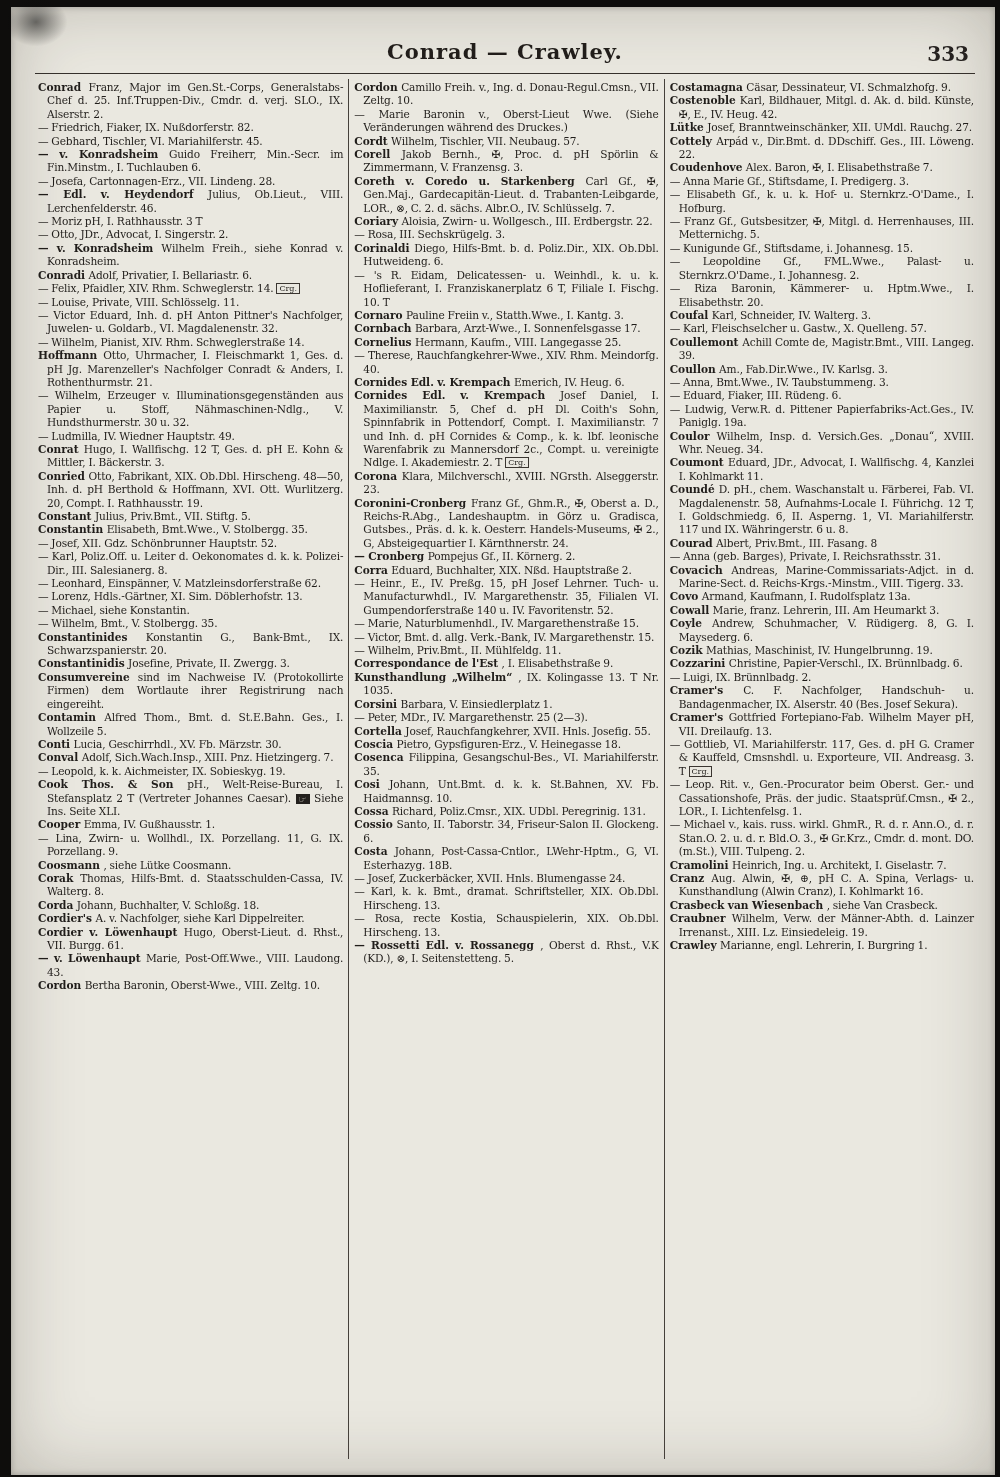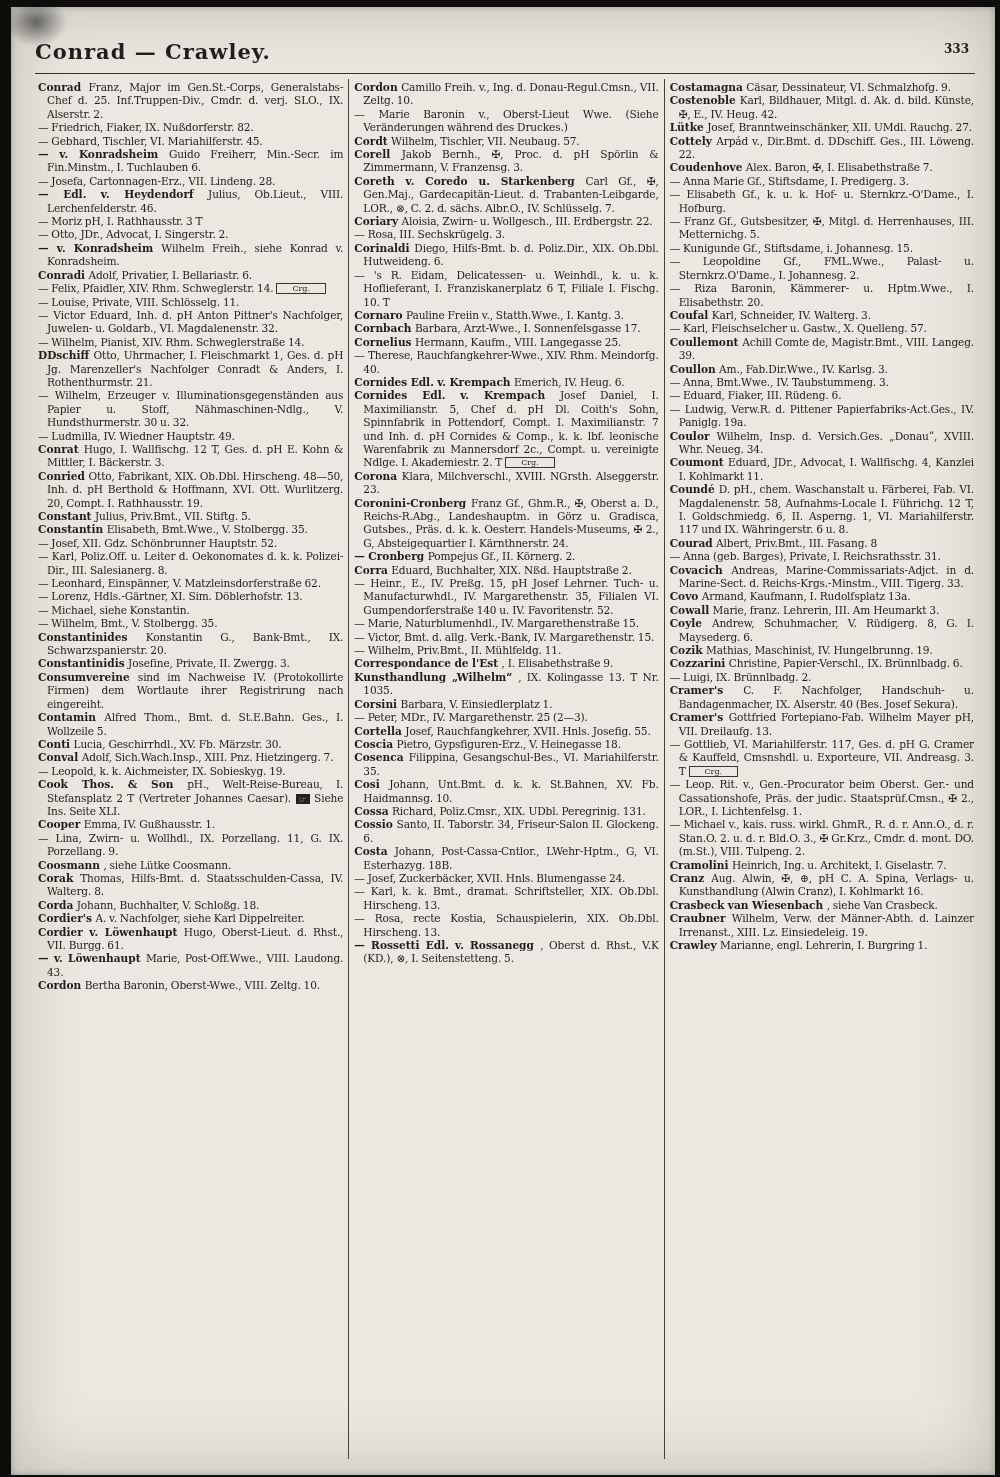--- a/index.html
+++ b/index.html
@@ -17,41 +17,41 @@
   .page::before { 
     content:""; position:absolute; left:-20px; top:-20px; width:90px; height:70px;
     background: radial-gradient(closest-side, rgba(10,10,10,0.55), rgba(10,10,10,0) 70%);
     pointer-events:none;
   }
   .header {
     position:absolute; top:32px; left:24px; right:20px; height:34px;
     border-bottom:1px solid #35302b;
   }
   .title {
-    display:block; font-weight:bold; font-size:21px;
+    display:block; text-align:center; font-weight:bold; font-size:21px;
     letter-spacing:1px; color:#211d1a;
   }
   .pageno {
-    position:absolute; right:6px; top:3px; font-size:12px; font-weight:bold; color:#262220;
+    position:absolute; right:6px; top:3px; font-size:20px; font-weight:bold; color:#262220;
   }
   .cols {
     position:absolute; top:72px; left:22px; right:16px; bottom:16px;
     display:grid; grid-template-columns:1fr 1fr 1fr; overflow:hidden;
   }
   .col { padding:2px 5px 0 5px; overflow:hidden; }
   .col + .col { border-left:1px solid #45403a; }
   .entry {
     margin:0; font-size:10.6px; line-height:13.4px; text-align:justify;
     padding-left:9px; text-indent:-9px; letter-spacing:-0.15px;
     word-spacing:-0.3px; color:#201d1a;
   }
   .entry b { letter-spacing:0; }
   .crg {
     display:inline-block; border:1px solid #3a3530; font-size:8px; line-height:9px;
-    padding:0 15px; vertical-align:1px; letter-spacing:0; text-indent:0;
+    padding:0 2px; vertical-align:1px; letter-spacing:0; text-indent:0;
   }
   .hand {
     display:inline-block; background:#23201d; color:#eae8e0; font-size:9px;
     line-height:10px; padding:0 3px; letter-spacing:0; text-indent:0;
     font-family:"DejaVu Sans",sans-serif;
   }
 </style>
 </head>
 <body>
 
@@ -70,21 +70,21 @@
           <p class="entry">— Josefa, Cartonnagen-Erz., VII. Lindeng. 28.</p>
           <p class="entry"><b>— Edl. v. Heydendorf </b>Julius, Ob.Lieut., VIII. Lerchenfelderstr. 46.</p>
           <p class="entry">— Moriz pH, I. Rathhausstr. 3 T</p>
           <p class="entry">— Otto, JDr., Advocat, I. Singerstr. 2.</p>
           <p class="entry"><b>— v. Konradsheim </b>Wilhelm Freih., siehe Konrad v. Konradsheim.</p>
           <p class="entry"><b>Conradi </b>Adolf, Privatier, I. Bellariastr. 6.</p>
           <p class="entry">— Felix, Pfaidler, XIV. Rhm. Schweglerstr. 14. <span class="crg">Crg.</span></p>
           <p class="entry">— Louise, Private, VIII. Schlösselg. 11.</p>
           <p class="entry">— Victor Eduard, Inh. d. pH Anton Pittner's Nachfolger, Juwelen- u. Goldarb., VI. Magdalenenstr. 32.</p>
           <p class="entry">— Wilhelm, Pianist, XIV. Rhm. Schweglerstraße 14.</p>
-          <p class="entry"><b>DDschiff </b>Otto, Uhrmacher, I. Fleischmarkt 1, Ges. d. pH Jg. Marenzeller's Nachfolger Conradt &amp; Anders, I. Rothenthurmstr. 21.</p>
+          <p class="entry"><b>Hoffmann </b>Otto, Uhrmacher, I. Fleischmarkt 1, Ges. d. pH Jg. Marenzeller's Nachfolger Conradt &amp; Anders, I. Rothenthurmstr. 21.</p>
           <p class="entry">— Wilhelm, Erzeuger v. Illuminationsgegenständen aus Papier u. Stoff, Nähmaschinen-Ndlg., V. Hundsthurmerstr. 30 u. 32.</p>
           <p class="entry">— Ludmilla, IV. Wiedner Hauptstr. 49.</p>
           <p class="entry"><b>Conrat </b>Hugo, I. Wallfischg. 12 T, Ges. d. pH E. Kohn &amp; Mittler, I. Bäckerstr. 3.</p>
           <p class="entry"><b>Conried </b>Otto, Fabrikant, XIX. Ob.Dbl. Hirscheng. 48—50, Inh. d. pH Berthold &amp; Hoffmann, XVI. Ott. Wurlitzerg. 20, Compt. I. Rathhausstr. 19.</p>
           <p class="entry"><b>Constant </b>Julius, Priv.Bmt., VII. Stiftg. 5.</p>
           <p class="entry"><b>Constantin </b>Elisabeth, Bmt.Wwe., V. Stolbergg. 35.</p>
           <p class="entry">— Josef, XII. Gdz. Schönbrunner Hauptstr. 52.</p>
           <p class="entry">— Karl, Poliz.Off. u. Leiter d. Oekonomates d. k. k. Polizei-Dir., III. Salesianerg. 8.</p>
           <p class="entry">— Leonhard, Einspänner, V. Matzleinsdorferstraße 62.</p>
           <p class="entry">— Lorenz, Hdls.-Gärtner, XI. Sim. Döblerhofstr. 13.</p>

